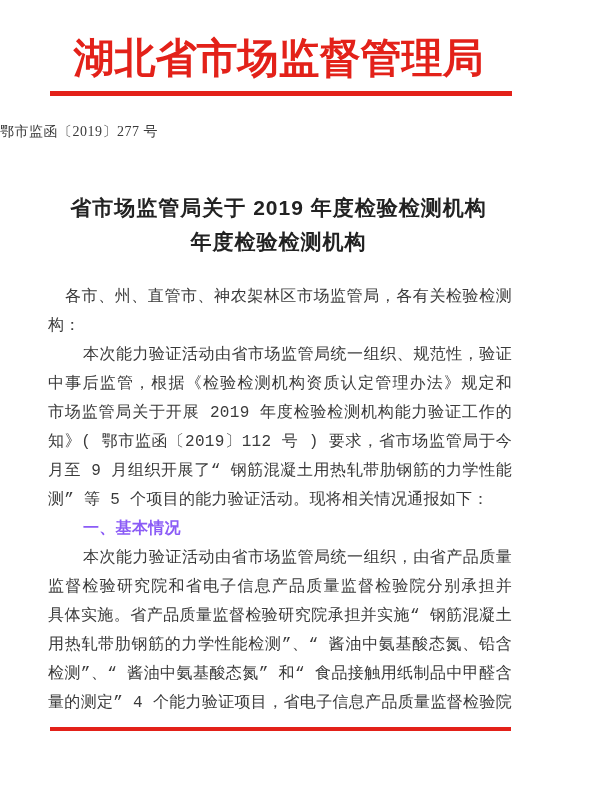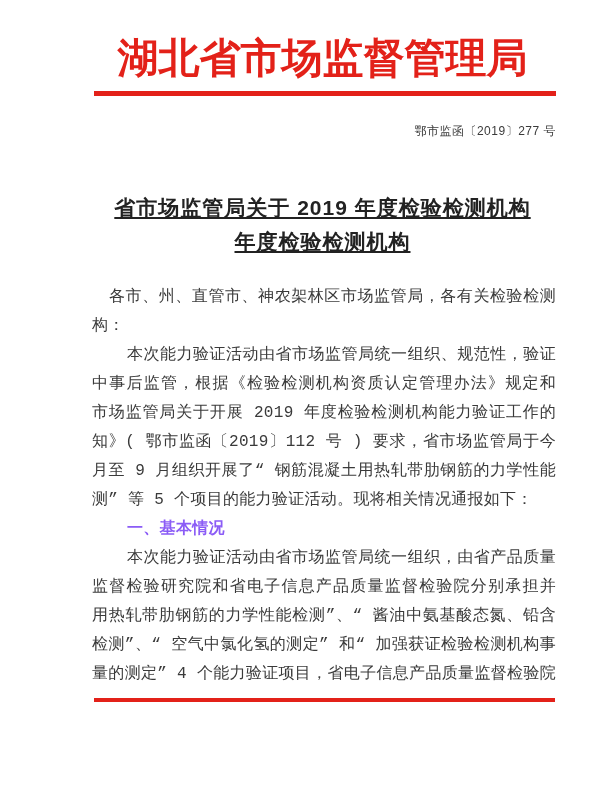--- a/index.html
+++ b/index.html
@@ -1,40 +1,40 @@
 <!DOCTYPE html>
 <html style="--red: #e32119; --ink: #3a3a3a;"><head>
 <meta charset="utf-8">
 <style>
   :root { --red: #e32119; --ink: #3a3a3a; }
   * { box-sizing: border-box; }
   html, body { margin: 0; padding: 0; background: #ffffff; }
   .page {
     width: 557px; height: 788px; background: #ffffff; overflow: hidden;
-    font-family: "Liberation Sans", sans-serif; position: relative; margin-left: 44px;
+    font-family: "Liberation Sans", sans-serif; position: relative;
   }
   .agency {
     padding-top: 38px; text-align: center;
     font-family: "Liberation Serif", serif; font-weight: bold;
     font-size: 41px; line-height: 41px; color: var(--red);
     letter-spacing: 0px; white-space: nowrap;
   }
   .rule-double {
     margin: 12px 45px 0 50px; height: 2px;
     border-top: 3px solid var(--red); border-bottom: 2px solid var(--red);
   }
   .doc-no {
-    margin: 24px 45px 0 0; text-align: right;
-    font-family: Liberation Sans, sans-serif;
-    font-size: 12px; line-height: 23px; color: var(--ink);
+    margin: 24px 45px 0 0; text-align: left;
+    font-family: Liberation Serif, serif;
+    font-size: 14px; line-height: 23px; color: var(--ink);
     letter-spacing: 0.5px;
   }
   .title {
     margin-top: 48px; text-align: center; font-weight: bold;
-    font-size: 21px; line-height: 34px; color: #222222; letter-spacing: 1px; text-decoration: underline;
+    font-size: 21px; line-height: 34px; color: #222222; letter-spacing: 1px;
   }
   .body {
     margin: 24px 45px 0 48px; font-size: 16px; color: var(--ink);
     letter-spacing: 0.3px;
     font-family: Liberation Mono, monospace;
   }
   .line {
     line-height: 29px; height: 29px; text-align: left;
     overflow: hidden; white-space: normal;
   }
@@ -64,19 +64,20 @@
       <div class="line">构：</div>
       <div class="line i2 j">本次能力验证活动由省市场监管局统一组织、规范性，验证</div>
       <div class="line j">中事后监管，根据《检验检测机构资质认定管理办法》规定和《省</div>
       <div class="line j">市场监管局关于开展 2019 年度检验检测机构能力验证工作的通</div>
       <div class="line j">知》( 鄂市监函〔2019〕112 号 ) 要求，省市场监管局于今年 5</div>
       <div class="line j">月至 9 月组织开展了“ 钢筋混凝土用热轧带肋钢筋的力学性能检</div>
       <div class="line">测” 等 5 个项目的能力验证活动。现将相关情况通报如下：</div>
       <div class="line i2 b">一、基本情况</div>
       <div class="line i2 j">本次能力验证活动由省市场监管局统一组织，由省产品质量</div>
       <div class="line j">监督检验研究院和省电子信息产品质量监督检验院分别承担并</div>
+      <div class="line j">具体实施。省产品质量监督检验研究院承担并实施“ 钢筋混凝土</div>
       <div class="line j">用热轧带肋钢筋的力学性能检测”、“ 酱油中氨基酸态氮、铅含量</div>
-      <div class="line j">检测”、“ 空气中氯化氢的测定” 和“ 加强获证检验检测机构事</div>
+      <div class="line j">检测”、“ 酱油中氨基酸态氮” 和“ 食品接触用纸制品中甲醛含</div>
       <div class="line j">量的测定” 4 个能力验证项目，省电子信息产品质量监督检验院</div>
     </div>
 
   <div class="rule-bottom"></div>
 </div>
 
 </body></html>

